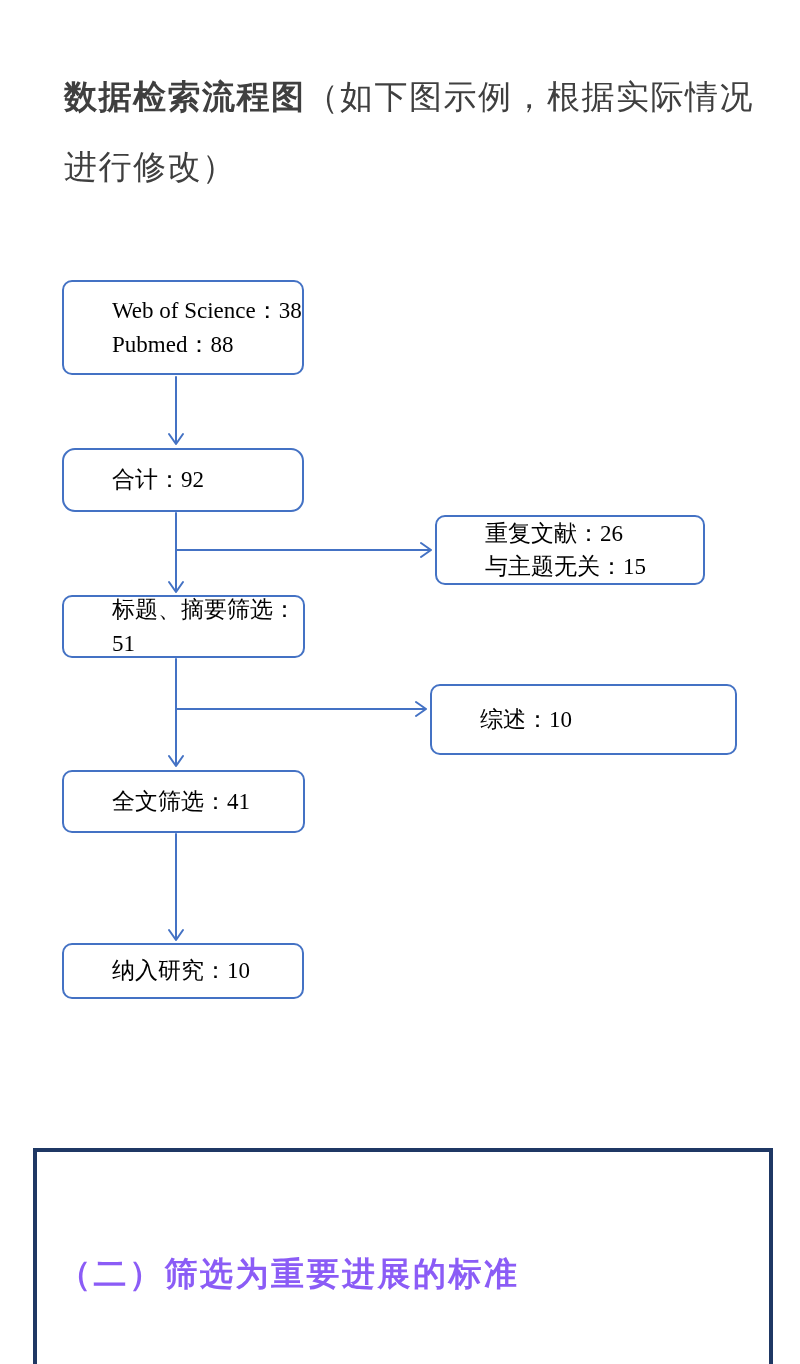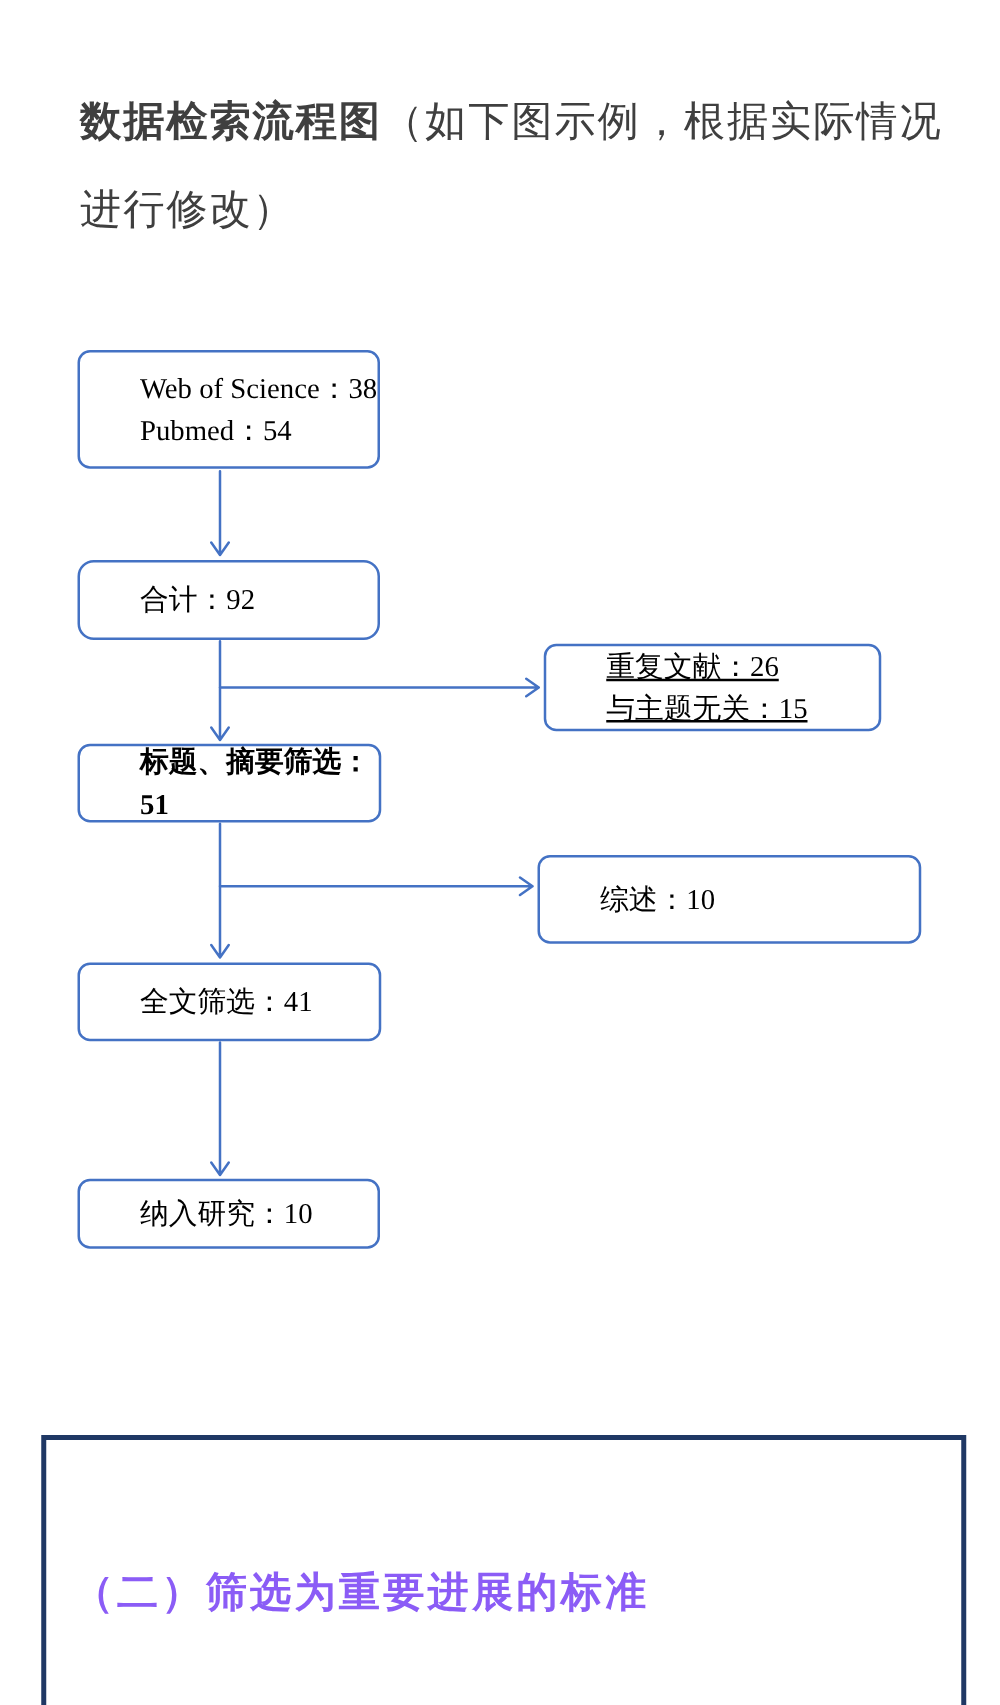--- a/index.html
+++ b/index.html
@@ -61,21 +61,21 @@
     background: #ffffff;
     display: flex;
     flex-direction: column;
     justify-content: center;
     padding-left: 48px;
     font-family: "Liberation Serif", "DejaVu Serif", serif;
     font-size: 23px;
     line-height: 34px;
     color: #000000;
   }
-  .fbox.compact { line-height: 33px; text-decoration: underline; }
+  .fbox.compact { line-height: 33px; }
 
   
   .section-box {
     position: absolute;
     left: 33px;
     top: 1148px;
     width: 740px;
     height: 300px;
     box-sizing: border-box;
     border: 4px solid #1f3864;
@@ -103,33 +103,33 @@
       <path d="M176 377 V444 M169 434 L176 444 L183 434"></path>
       <path d="M176 513 V592 M169 582 L176 592 L183 582"></path>
       <path d="M176 550 H431 M421 543 L431 550 L421 557"></path>
       <path d="M176 659 V766 M169 756 L176 766 L183 756"></path>
       <path d="M176 709 H426 M416 702 L426 709 L416 716"></path>
       <path d="M176 834 V940 M169 930 L176 940 L183 930"></path>
     </svg>
 
     <div class="fbox two-line" style="left:62px; top:280px; width:242px; height:95px;">
       <span>Web of Science：38</span>
-      <span>Pubmed：54</span>
+      <span>Pubmed：88</span>
     </div>
 
     <div class="fbox" style="left:62px; top:448px; width:242px; height:64px;border-radius:13px;">
       <span>合计：92</span>
     </div>
 
     <div class="fbox compact" style="left:435px; top:515px; width:270px; height:70px;">
       <span>重复文献：26</span>
       <span>与主题无关：15</span>
     </div>
 
-    <div class="fbox" style="left:62px; top:595px; width:243px; height:63px;font-weight:bold;">
+    <div class="fbox" style="left:62px; top:595px; width:243px; height:63px;">
       <span>标题、摘要筛选：51</span>
     </div>
 
     <div class="fbox" style="left:430px; top:673px; width:307px; height:71px;margin-top:11px;">
       <span>综述：10</span>
     </div>
 
     <div class="fbox" style="left:62px; top:770px; width:243px; height:63px;">
       <span>全文筛选：41</span>
     </div>

